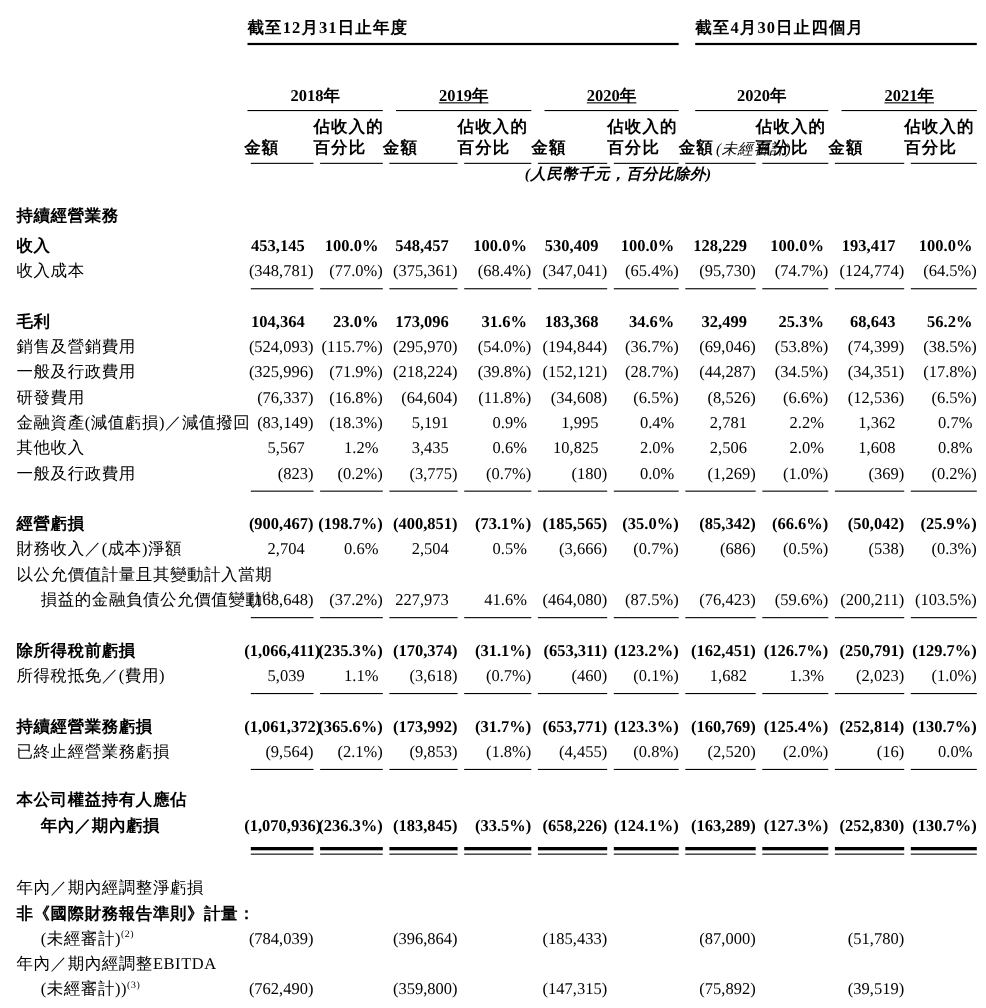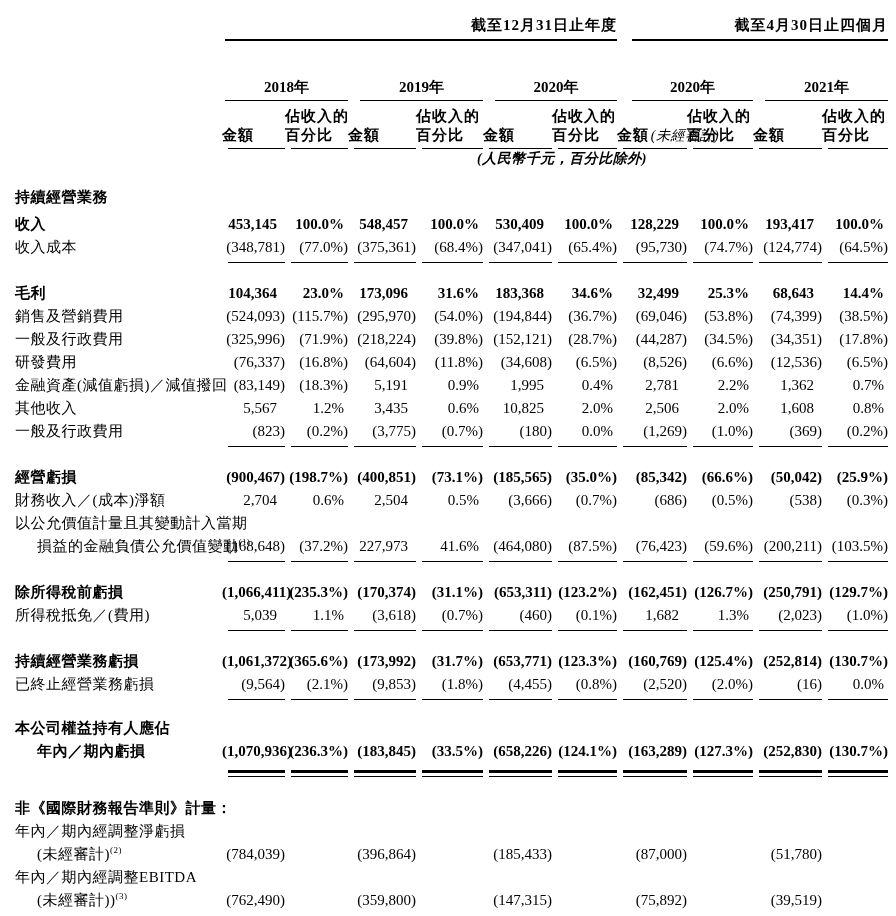--- a/index.html
+++ b/index.html
@@ -4,23 +4,23 @@
 <style>
   html,body{margin:0;padding:0;background:#fff;}
   #page{
     position:relative;width:896px;height:916px;background:#ffffff;color:#000;
     font-family:"Liberation Serif","DejaVu Serif",serif;overflow:hidden;
   }
   table{border-collapse:collapse;table-layout:fixed;width:888px;}
   td{padding:0;margin:0;font-size:15px;vertical-align:bottom;white-space:nowrap;}
   
   #htable{position:absolute;left:0;top:8px;}
-  .gwrap{font-weight:bold;text-align:right;border-bottom:2px solid #000;
+  .gwrap{font-weight:bold;text-align:left;border-bottom:2px solid #000;
          padding:8px 0 4px 0;letter-spacing:1px;}
-  .ml3{margin-left:3px;} .ml12{margin-left:12px;} .ml15{margin-left:15px;}
+  .ml3{margin-left:3px;} .ml12{margin-left:12px;text-decoration:underline;} .ml15{margin-left:15px;}
   .ywrap{font-weight:bold;text-align:center;border-bottom:1.5px solid #000;
          padding:5px 0 3px 0;margin-top:32px;}
   .ch{font-weight:bold;text-align:left;line-height:19px;padding-top:6px;letter-spacing:1px;}
   .ch-amt{padding-right:8px;}
   .ch-pct{padding-right:2px;}
   .colline{border-top:1.5px solid #000;margin-left:6px;margin-top:3px;height:4px;}
   .note{position:absolute;font-style:italic;font-size:14px;text-align:center;letter-spacing:0.5px;}
   #note-unaudited{left:617px;width:136px;top:127px;}
   #note-currency{left:447px;width:230px;top:150px;font-weight:bold;}
   
@@ -232,21 +232,21 @@
           <td class="label">毛利</td>
           <td class="num"><span class="p8">104,364</span></td>
           <td class="num"><span class="p4">23.0%</span></td>
           <td class="num"><span class="p8">173,096</span></td>
           <td class="num"><span class="p4">31.6%</span></td>
           <td class="num"><span class="p8">183,368</span></td>
           <td class="num"><span class="p4">34.6%</span></td>
           <td class="num"><span class="p8">32,499</span></td>
           <td class="num"><span class="p4">25.3%</span></td>
           <td class="num"><span class="p8">68,643</span></td>
-          <td class="num"><span class="p4">14.4%</span></td>
+          <td class="num"><span class="p4">56.2%</span></td>
         </tr>
         <tr class="row">
           <td class="label">銷售及營銷費用</td>
           <td class="num"><span class="p0">(524,093)</span></td>
           <td class="num"><span class="p0">(115.7%)</span></td>
           <td class="num"><span class="p0">(295,970)</span></td>
           <td class="num"><span class="p0">(54.0%)</span></td>
           <td class="num"><span class="p0">(194,844)</span></td>
           <td class="num"><span class="p0">(36.7%)</span></td>
           <td class="num"><span class="p0">(69,046)</span></td>
@@ -652,35 +652,35 @@
           <td>
             <div class="dl">
               <div class="b1"></div>
               <div class="b2"></div>
             </div>
           </td>
         </tr>
         <tr>
           <td colspan="11" style="height: 20px;"></td>
         </tr>
+        <tr class="row">
+          <td class="label">年內／期內經調整淨虧損</td>
+          <td class="num"></td>
+          <td class="num"></td>
+          <td class="num"></td>
+          <td class="num"></td>
+          <td class="num"></td>
+          <td class="num"></td>
+          <td class="num"></td>
+          <td class="num"></td>
+          <td class="num"></td>
+          <td class="num"></td>
+        </tr>
         <tr class="row bold">
           <td class="label">非《國際財務報告準則》計量：</td>
-          <td class="num"></td>
-          <td class="num"></td>
-          <td class="num"></td>
-          <td class="num"></td>
-          <td class="num"></td>
-          <td class="num"></td>
-          <td class="num"></td>
-          <td class="num"></td>
-          <td class="num"></td>
-          <td class="num"></td>
-        </tr>
-        <tr class="row">
-          <td class="label">年內／期內經調整淨虧損</td>
           <td class="num"></td>
           <td class="num"></td>
           <td class="num"></td>
           <td class="num"></td>
           <td class="num"></td>
           <td class="num"></td>
           <td class="num"></td>
           <td class="num"></td>
           <td class="num"></td>
           <td class="num"></td>

